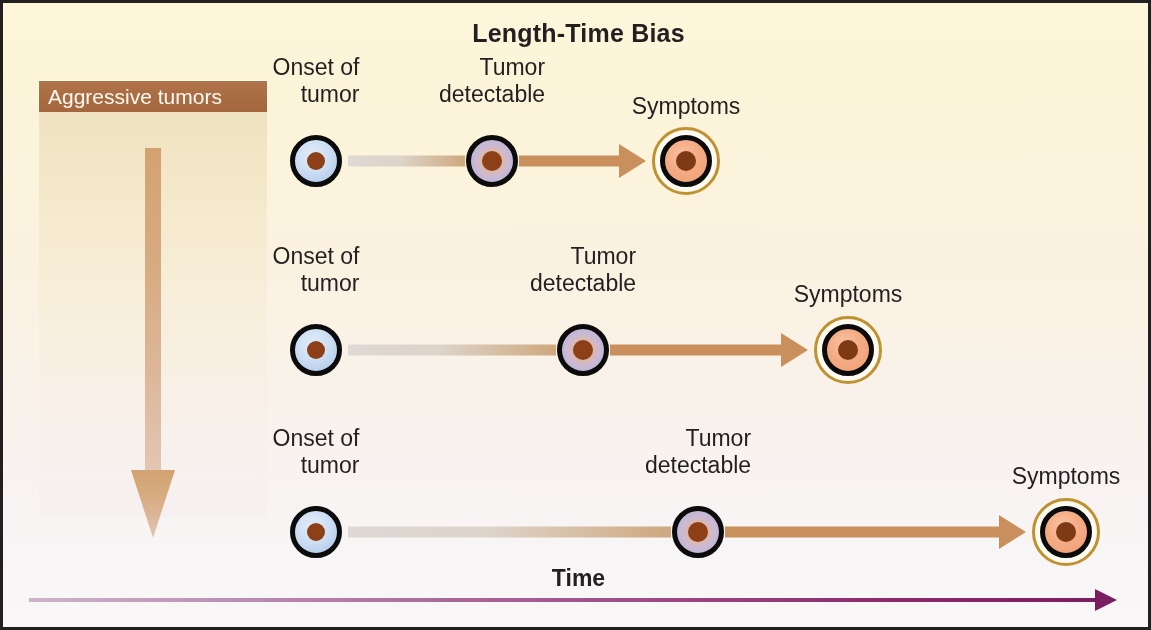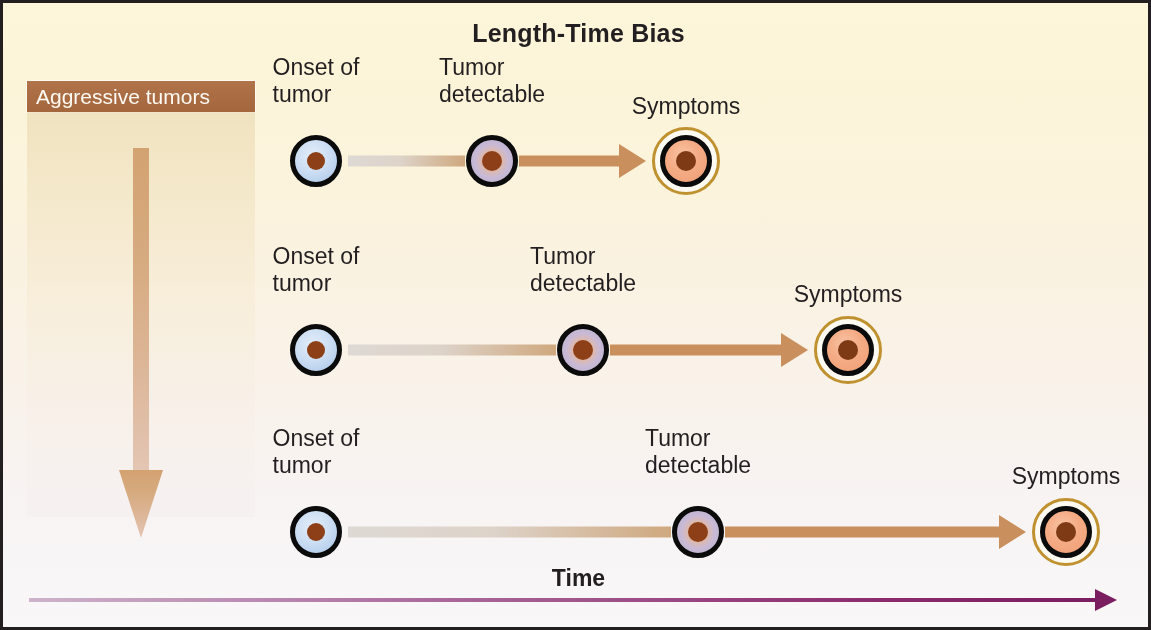--- a/index.html
+++ b/index.html
@@ -25,21 +25,21 @@
   
   #title{
     position:absolute; left:0; top:16px; width:1151px;
     text-align:center;
     font-size:25px; font-weight:bold; color:#231f20;
     letter-spacing:.2px;
   }
 
   
   #left-panel{
-    position:absolute; left:24px; top:78px; width:228px; height:428px;
+    position:absolute; left:36px; top:78px; width:228px; height:428px;
   }
   #agg-band{
     position:absolute; left:0; top:0; width:228px; height:31px;
     background:linear-gradient(to bottom,#b0734a,#a4663c);
     box-shadow:0 0 0 1px rgba(255,255,255,.55);
   }
   #agg-band span{
     display:block; line-height:31px; padding-left:9px;
     color:#fdf9f3; font-size:21px;
   }
@@ -64,21 +64,21 @@
   }
 
   
   .row{ position:absolute; left:0; width:1151px; height:0; }
 
   .node{ position:absolute; transform:translate(-50%,-50%); }
 
   
   .node-label{
     position:absolute; transform:translateX(-50%);
-    text-align:left; white-space:pre-line;
+    text-align:right; white-space:pre-line;
     font-size:23px; color:#231f20; line-height:1.17;
   }
 
   
   .circ{ position:relative; border-radius:50%; }
   .circ .dot{
     position:absolute; left:50%; top:50%;
     transform:translate(-50%,-50%);
     border-radius:50%;
     background:#8d3f17;

